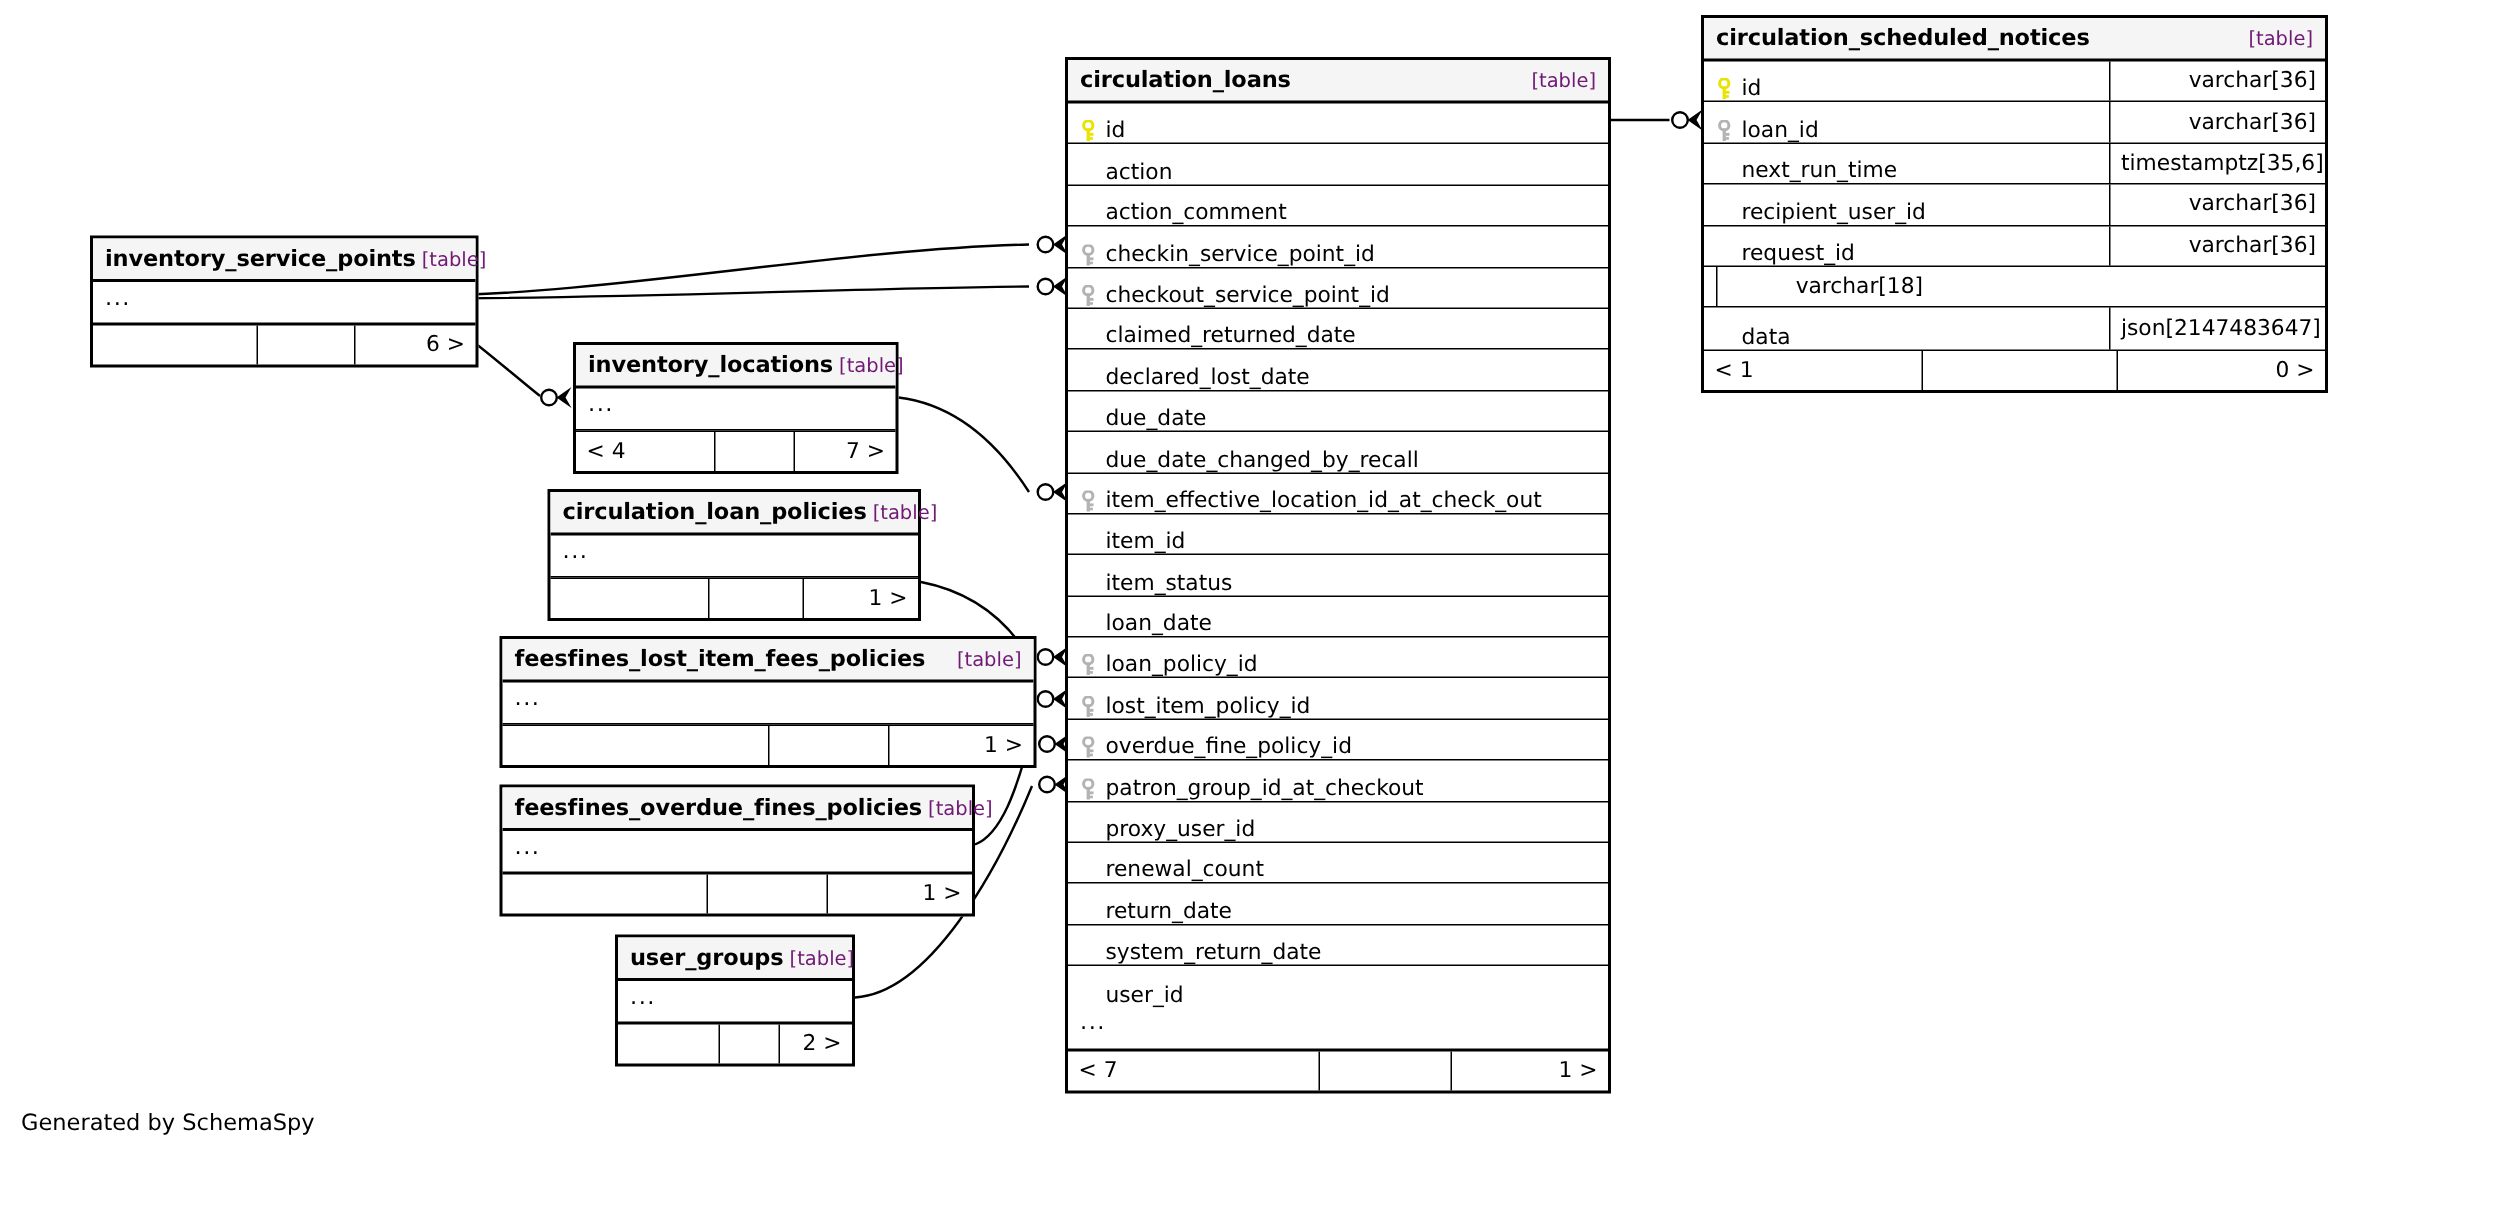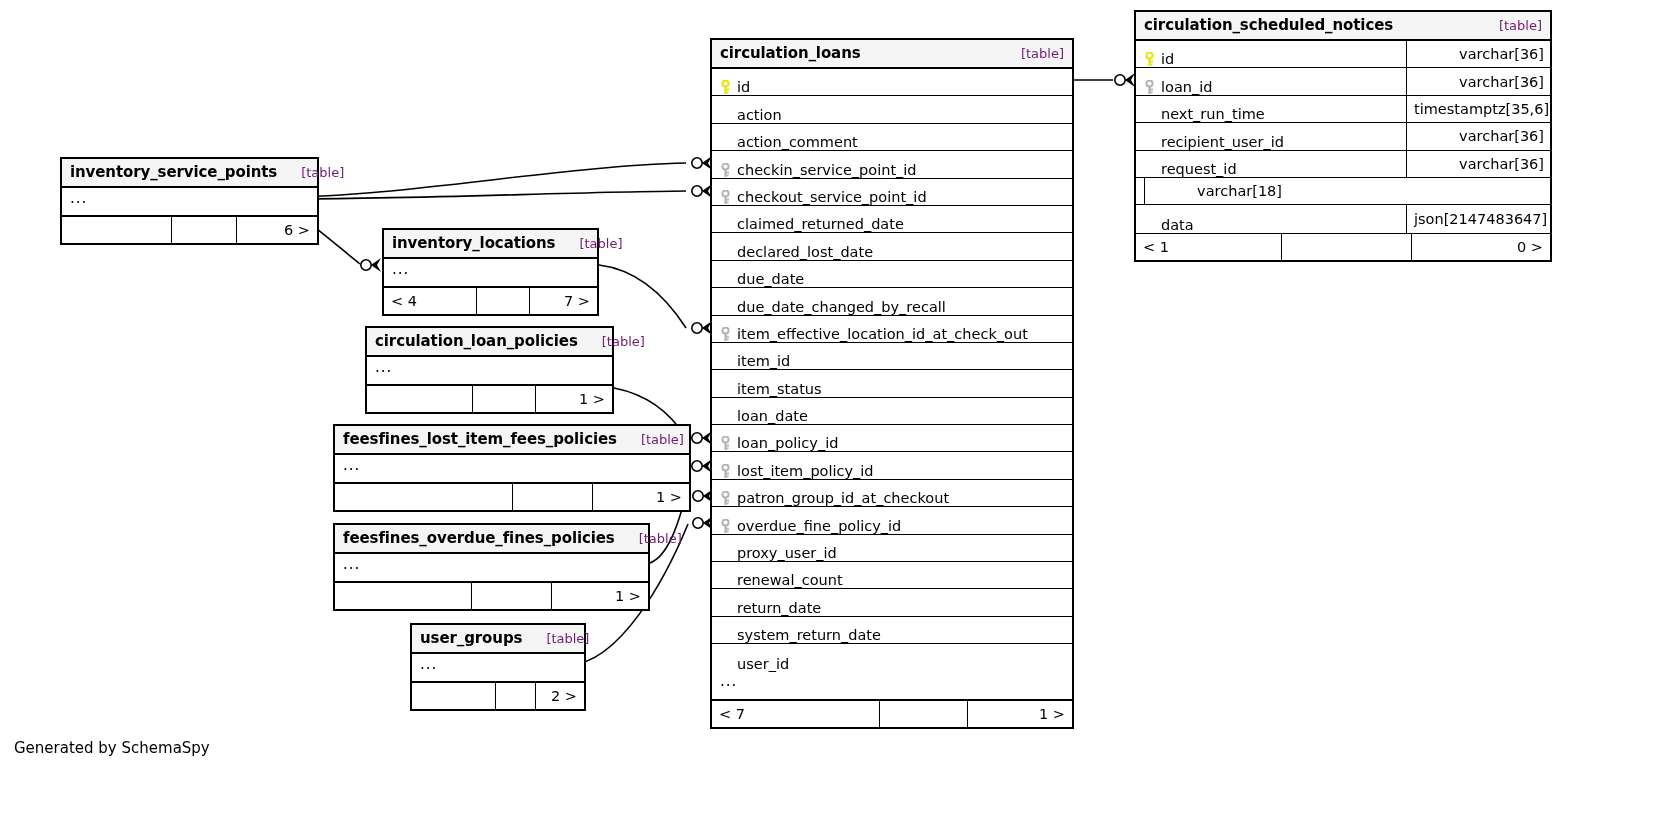--- a/index.html
+++ b/index.html
@@ -13,21 +13,21 @@
   #edges{position:absolute;left:0;top:0;width:1671px;height:820px;pointer-events:none;z-index:1;}
 
   
   .node{
     position:absolute;z-index:2;background:#ffffff;
     border:2px solid #000000;box-sizing:border-box;
   }
   .node-title{
     background:#f5f5f5;border-bottom:2px solid #000000;
     padding:4px 8px 5px 8px;white-space:nowrap;
-    display:flex;align-items:baseline;justify-content:space-between;gap:24px;
+    display:flex;align-items:baseline;justify-content:space-between;gap:4px;
   }
   .node-title .tname{font-weight:bold;font-size:15px;color:#000;letter-spacing:-.1px;}
   .node-title .ttag{font-size:13px;color:#701a75;font-weight:normal;}
 
   .rows{display:block;}
   .row{
     display:flex;align-items:center;height:27.4px;box-sizing:border-box;
     border-bottom:1px solid #000000;padding:0 6px 0 8px;white-space:nowrap;
   }
   .row:last-child{border-bottom:none;}
@@ -257,34 +257,34 @@
         <div class="row">
           <div class="namecell">
             <span class="keyico">
               <svg width="11" height="15" viewBox="0 0 11 15">
                 <circle cx="5.5" cy="3.6" r="3.1" fill="none" stroke="#b3b3b3" stroke-width="2"></circle>
                 <rect x="4.4" y="5.6" width="2.2" height="8.4" fill="#b3b3b3"></rect>
                 <rect x="6.4" y="8.6" width="2.6" height="1.9" fill="#b3b3b3"></rect>
                 <rect x="6.4" y="11.4" width="2.2" height="1.8" fill="#b3b3b3"></rect>
               </svg>
             </span>
+            <span class="cname">overdue_fine_policy_id</span>
+          </div>
+        </div>
+        <div class="row">
+          <div class="namecell">
+            <span class="keyico">
+              <svg width="11" height="15" viewBox="0 0 11 15">
+                <circle cx="5.5" cy="3.6" r="3.1" fill="none" stroke="#b3b3b3" stroke-width="2"></circle>
+                <rect x="4.4" y="5.6" width="2.2" height="8.4" fill="#b3b3b3"></rect>
+                <rect x="6.4" y="8.6" width="2.6" height="1.9" fill="#b3b3b3"></rect>
+                <rect x="6.4" y="11.4" width="2.2" height="1.8" fill="#b3b3b3"></rect>
+              </svg>
+            </span>
             <span class="cname">patron_group_id_at_checkout</span>
-          </div>
-        </div>
-        <div class="row">
-          <div class="namecell">
-            <span class="keyico">
-              <svg width="11" height="15" viewBox="0 0 11 15">
-                <circle cx="5.5" cy="3.6" r="3.1" fill="none" stroke="#b3b3b3" stroke-width="2"></circle>
-                <rect x="4.4" y="5.6" width="2.2" height="8.4" fill="#b3b3b3"></rect>
-                <rect x="6.4" y="8.6" width="2.6" height="1.9" fill="#b3b3b3"></rect>
-                <rect x="6.4" y="11.4" width="2.2" height="1.8" fill="#b3b3b3"></rect>
-              </svg>
-            </span>
-            <span class="cname">overdue_fine_policy_id</span>
           </div>
         </div>
         <div class="row">
           <div class="namecell">
             <span class="keyico"></span>
             <span class="cname">proxy_user_id</span>
           </div>
         </div>
         <div class="row">
           <div class="namecell">
@@ -476,21 +476,21 @@
     <div class="ellipsis-row">
       <span>...</span>
     </div>
     <div class="foot">
       <div class="f-left"></div>
       <div class="f-mid" style="flex:0 0 80px;"></div>
       <div class="f-right" style="flex:0 0 96px;">1 &gt;</div>
     </div>
   </div>
 
-  <div class="node" id="n-user-groups" style="left:410px;top:623px;width:176px;">
+  <div class="node" id="n-user-groups" style="left:410px;top:623px;width:160px;">
     <div class="node-title">
       <span class="tname">user_groups</span>
       <span class="ttag">[table]</span>
     </div>
     <div class="ellipsis-row">
       <span>...</span>
     </div>
     <div class="foot">
       <div class="f-left"></div>
       <div class="f-mid" style="flex:0 0 40px;"></div>

